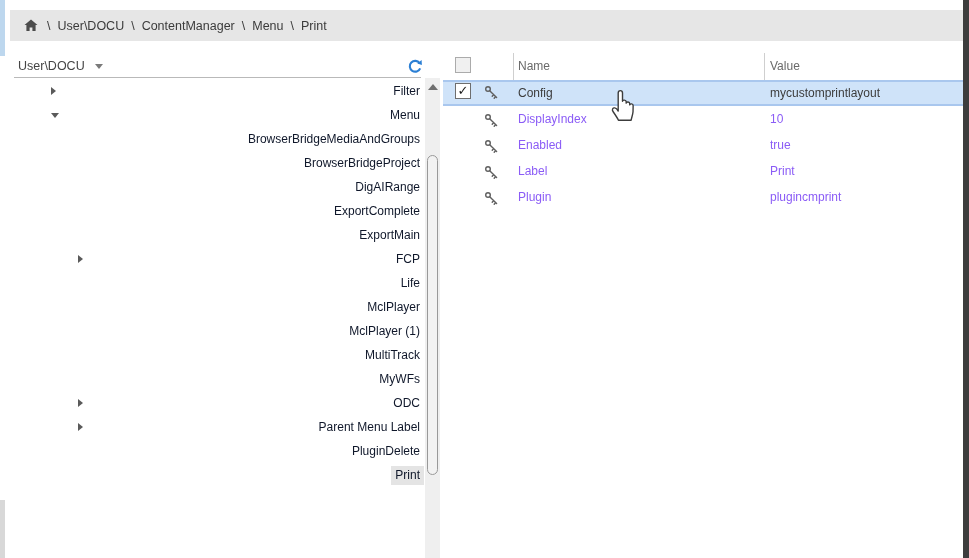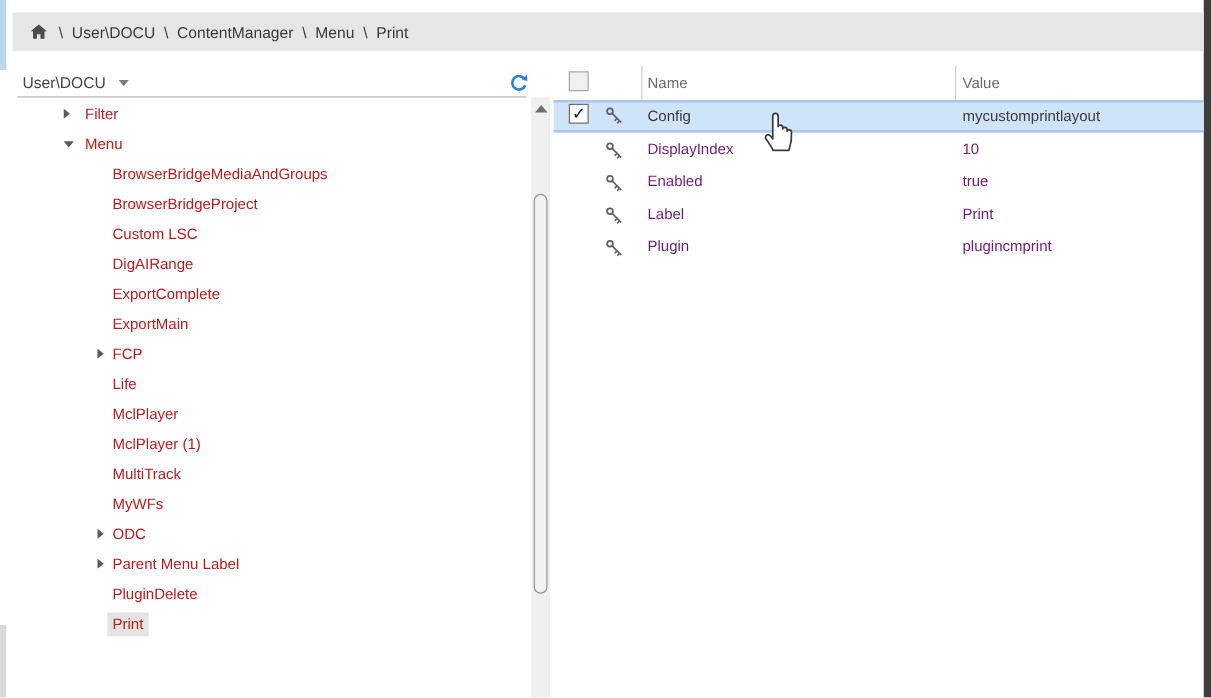--- a/index.html
+++ b/index.html
@@ -28,21 +28,21 @@
   .home-ico{display:inline-flex;margin-right:2px;}
 
   
   .lp-header{left:18px;top:57px;height:18px;display:flex;align-items:center;color:#454545;font-size:12.5px;}
   .caret-down{width:0;height:0;border-left:4.5px solid transparent;border-right:4.5px solid transparent;border-top:5px solid #7a7a7a;margin-left:10px;display:inline-block;}
   .refresh{left:407px;top:59px;width:16px;height:16px;}
   .lp-sep{left:14px;top:77px;width:407px;height:1px;background:#b9b9b9;}
 
   
   .tree{left:0;top:79px;width:424px;height:479px;overflow:hidden;}
-  .tree-row{position:relative;height:24px;line-height:24px;color:#b91c1c;cursor:pointer;white-space:nowrap;}
+  .tree-row{position:relative;height:24px;line-height:24px;color:#0f172a;cursor:pointer;white-space:nowrap;text-align:right;}
   .tree-row .tri{position:absolute;top:8px;width:0;height:0;display:inline-block;}
   .tri.collapsed{border-top:4px solid transparent;border-bottom:4px solid transparent;border-left:5px solid #5a5a5a;}
   .tri.expanded{border-left:4px solid transparent;border-right:4px solid transparent;border-top:5px solid #5a5a5a;top:10px;}
   .tree-row.lvl1 .tri{left:51px;}
   .tree-row.lvl2 .tri{left:78px;}
   .tree-row .tlabel{display:inline-block;padding:0 4px;line-height:19px;margin-top:2px;}
   .tree-row.lvl1 .tlabel{margin-left:64px;}
   .tree-row.lvl2 .tlabel{margin-left:86px;}
   .tree-row.sel .tlabel{background:#e4e4e4;}
 
@@ -53,21 +53,21 @@
 
   
   .grid-header{left:443px;top:53px;width:520px;height:27px;color:#6a6a6a;}
   .col-name{position:absolute;left:75px;top:0;line-height:27px;}
   .col-value{position:absolute;left:327px;top:0;line-height:27px;}
   .col-sep{position:absolute;top:0;width:1px;height:27px;background:#cfcfcf;}
   .col-sep.s1{left:70px;} .col-sep.s2{left:321px;}
   .hdr-checkbox{position:absolute;left:12px;top:4px;width:16px;height:16px;background:#f0f0f0;border:1px solid #ababab;box-sizing:border-box;}
 
   .grid-rows{left:443px;top:80px;width:520px;}
-  .grid-row{position:relative;height:26px;line-height:26px;color:#701a75;cursor:pointer;box-sizing:border-box;}
+  .grid-row{position:relative;height:26px;line-height:26px;color:#8b5cf6;cursor:pointer;box-sizing:border-box;}
   .grid-row.sel{background:#cfe3f9;border-top:2px solid #a9c7ee;border-bottom:2px solid #a9c7ee;line-height:22px;color:#3c3c3c;}
   .cell-name{position:absolute;left:75px;}
   .cell-value{position:absolute;left:327px;}
   .row-checkbox{position:absolute;left:12px;top:3px;width:16px;height:16px;background:#fff;border:1px solid #6e6e6e;box-sizing:border-box;
     display:flex;align-items:center;justify-content:center;font-size:13px;color:#1a1a1a;font-weight:bold;line-height:14px;}
   .key-ico{position:absolute;left:41px;top:5px;width:15px;height:15px;}
   .grid-row.sel .key-ico{top:3px;}
   .grid-row.sel .row-checkbox{top:1px;}
 
   
@@ -99,21 +99,20 @@
     <polygon points="14.6,1.0 14.9,6.0 10.3,4.4" fill="#2b7fd4"></polygon>
   </svg>
 </div>
 <div class="abs lp-sep"></div>
 
 <div class="abs tree" id="tree">
     <div class="tree-row lvl1"><span class="tri collapsed"></span><span class="tlabel">Filter</span></div>
     <div class="tree-row lvl1"><span class="tri expanded"></span><span class="tlabel">Menu</span></div>
     <div class="tree-row lvl2"><span class="tlabel">BrowserBridgeMediaAndGroups</span></div>
     <div class="tree-row lvl2"><span class="tlabel">BrowserBridgeProject</span></div>
-    <div class="tree-row lvl2"><span class="tlabel">Custom LSC</span></div>
     <div class="tree-row lvl2"><span class="tlabel">DigAIRange</span></div>
     <div class="tree-row lvl2"><span class="tlabel">ExportComplete</span></div>
     <div class="tree-row lvl2"><span class="tlabel">ExportMain</span></div>
     <div class="tree-row lvl2"><span class="tri collapsed"></span><span class="tlabel">FCP</span></div>
     <div class="tree-row lvl2"><span class="tlabel">Life</span></div>
     <div class="tree-row lvl2"><span class="tlabel">MclPlayer</span></div>
     <div class="tree-row lvl2"><span class="tlabel">MclPlayer (1)</span></div>
     <div class="tree-row lvl2"><span class="tlabel">MultiTrack</span></div>
     <div class="tree-row lvl2"><span class="tlabel">MyWFs</span></div>
     <div class="tree-row lvl2"><span class="tri collapsed"></span><span class="tlabel">ODC</span></div>

